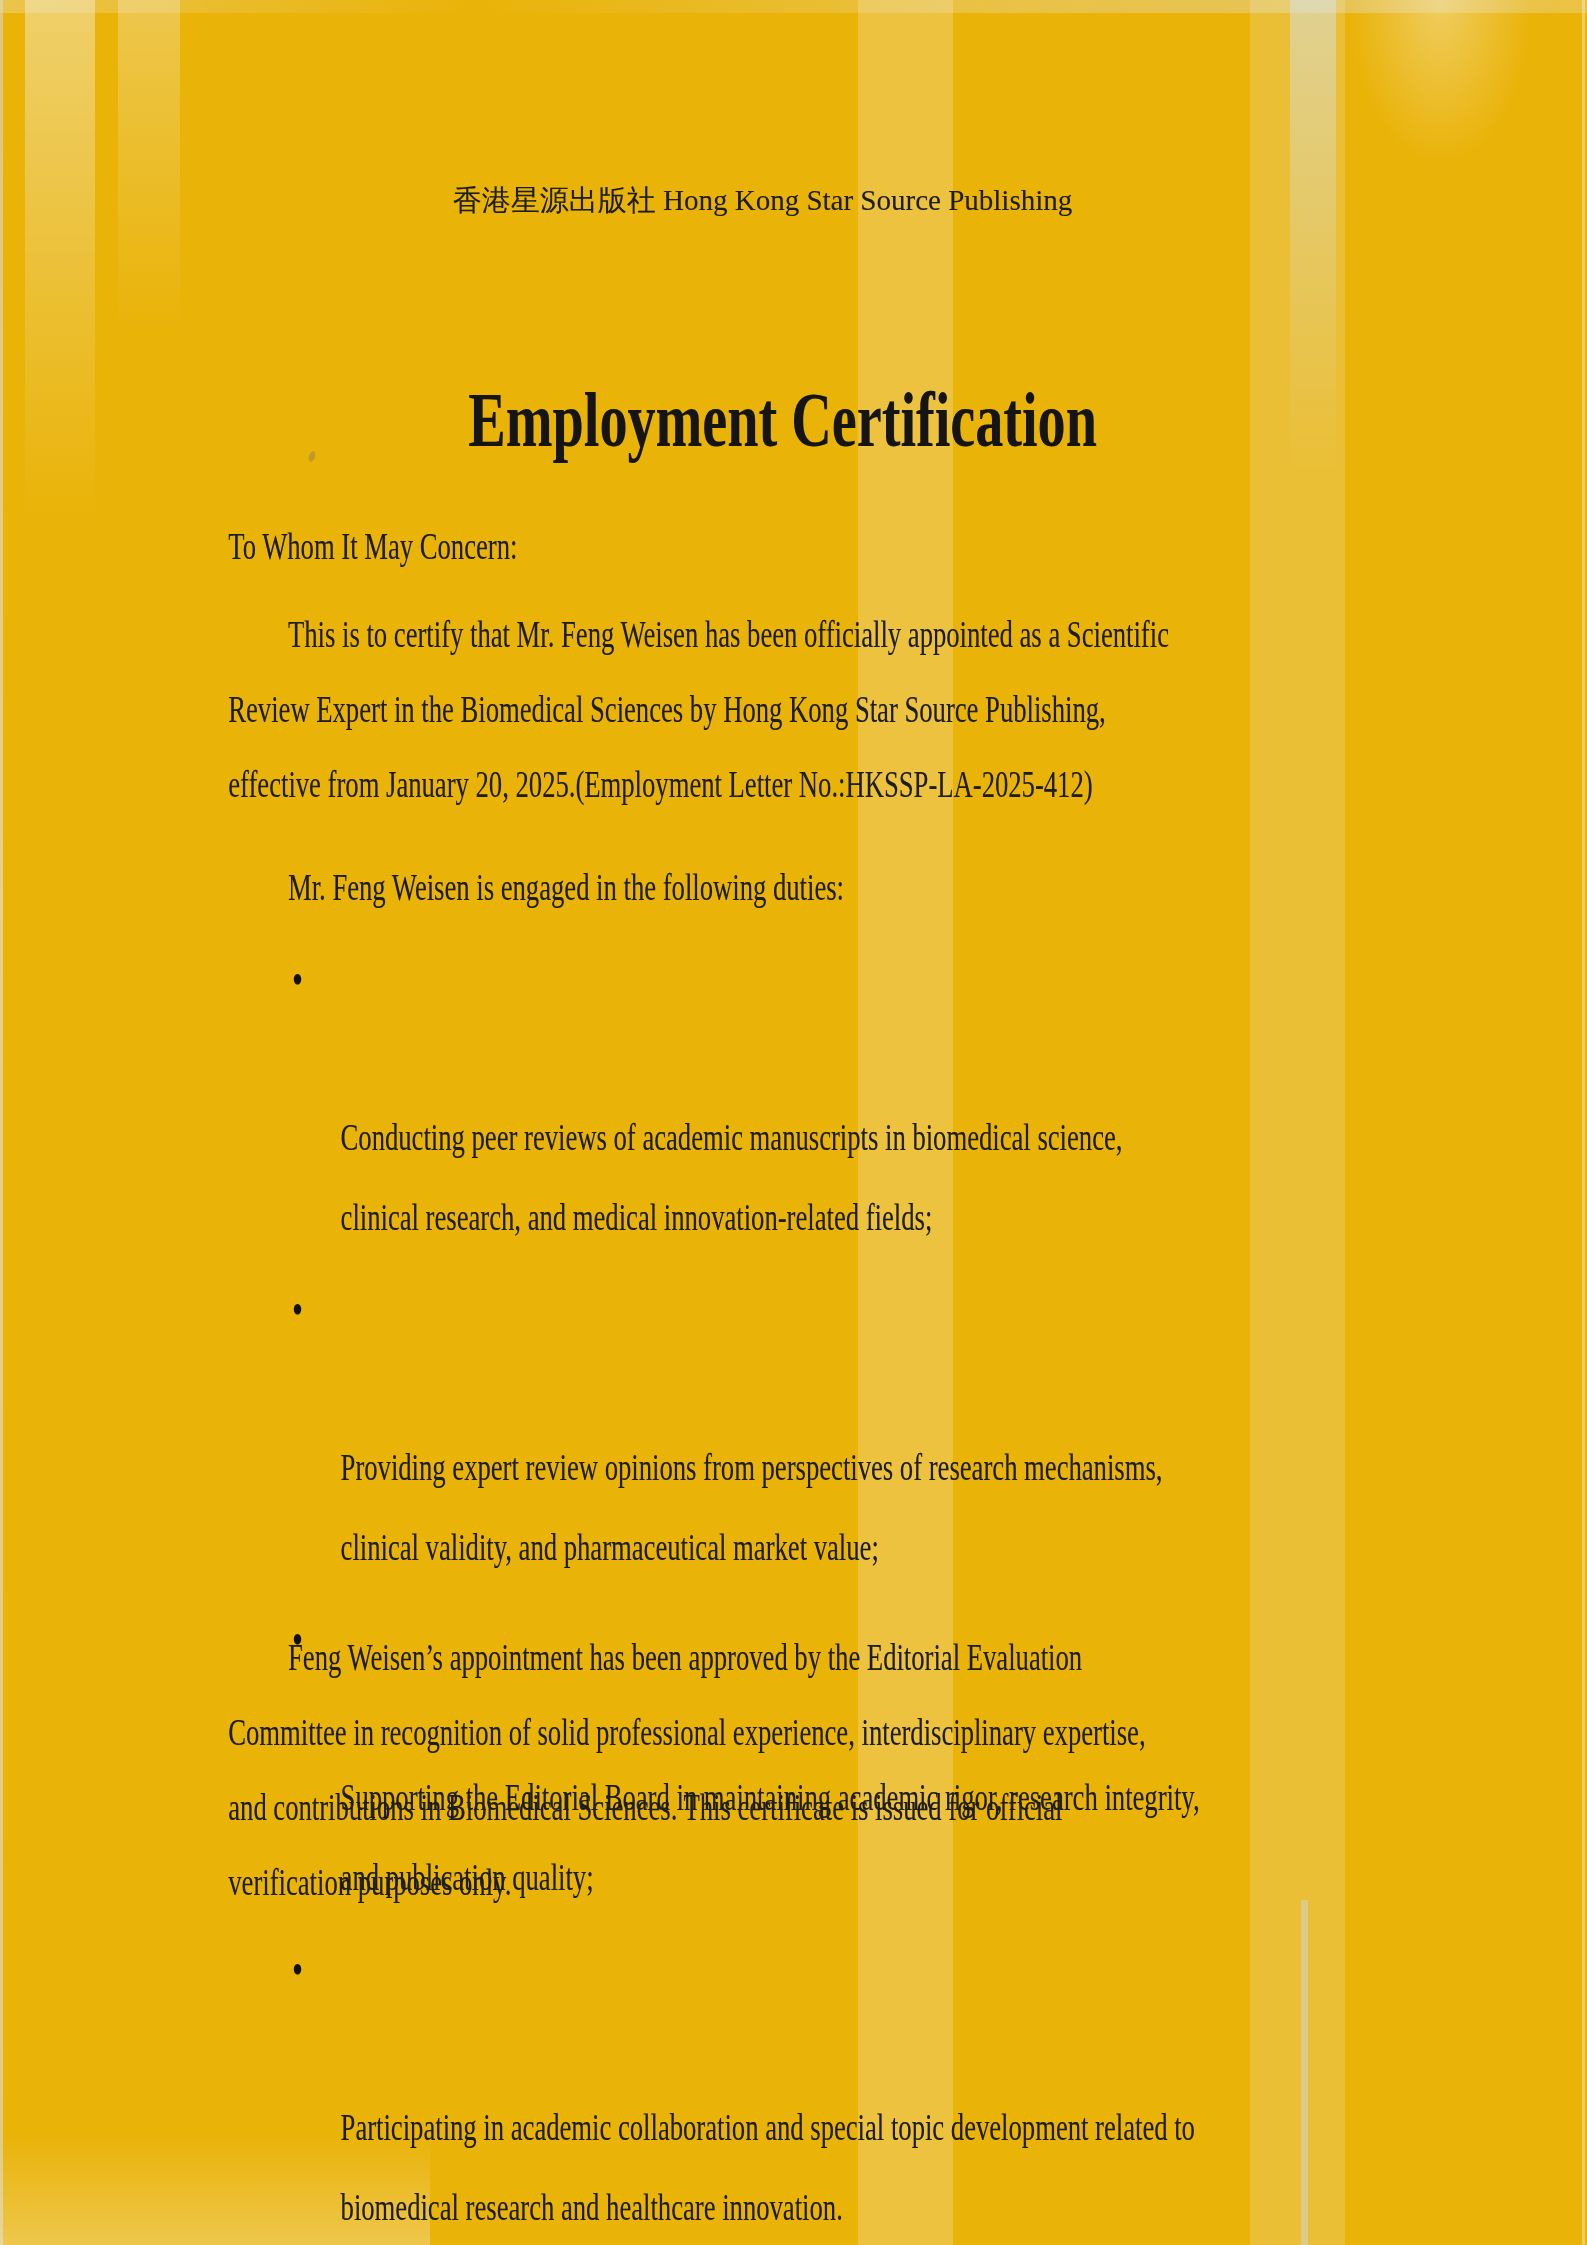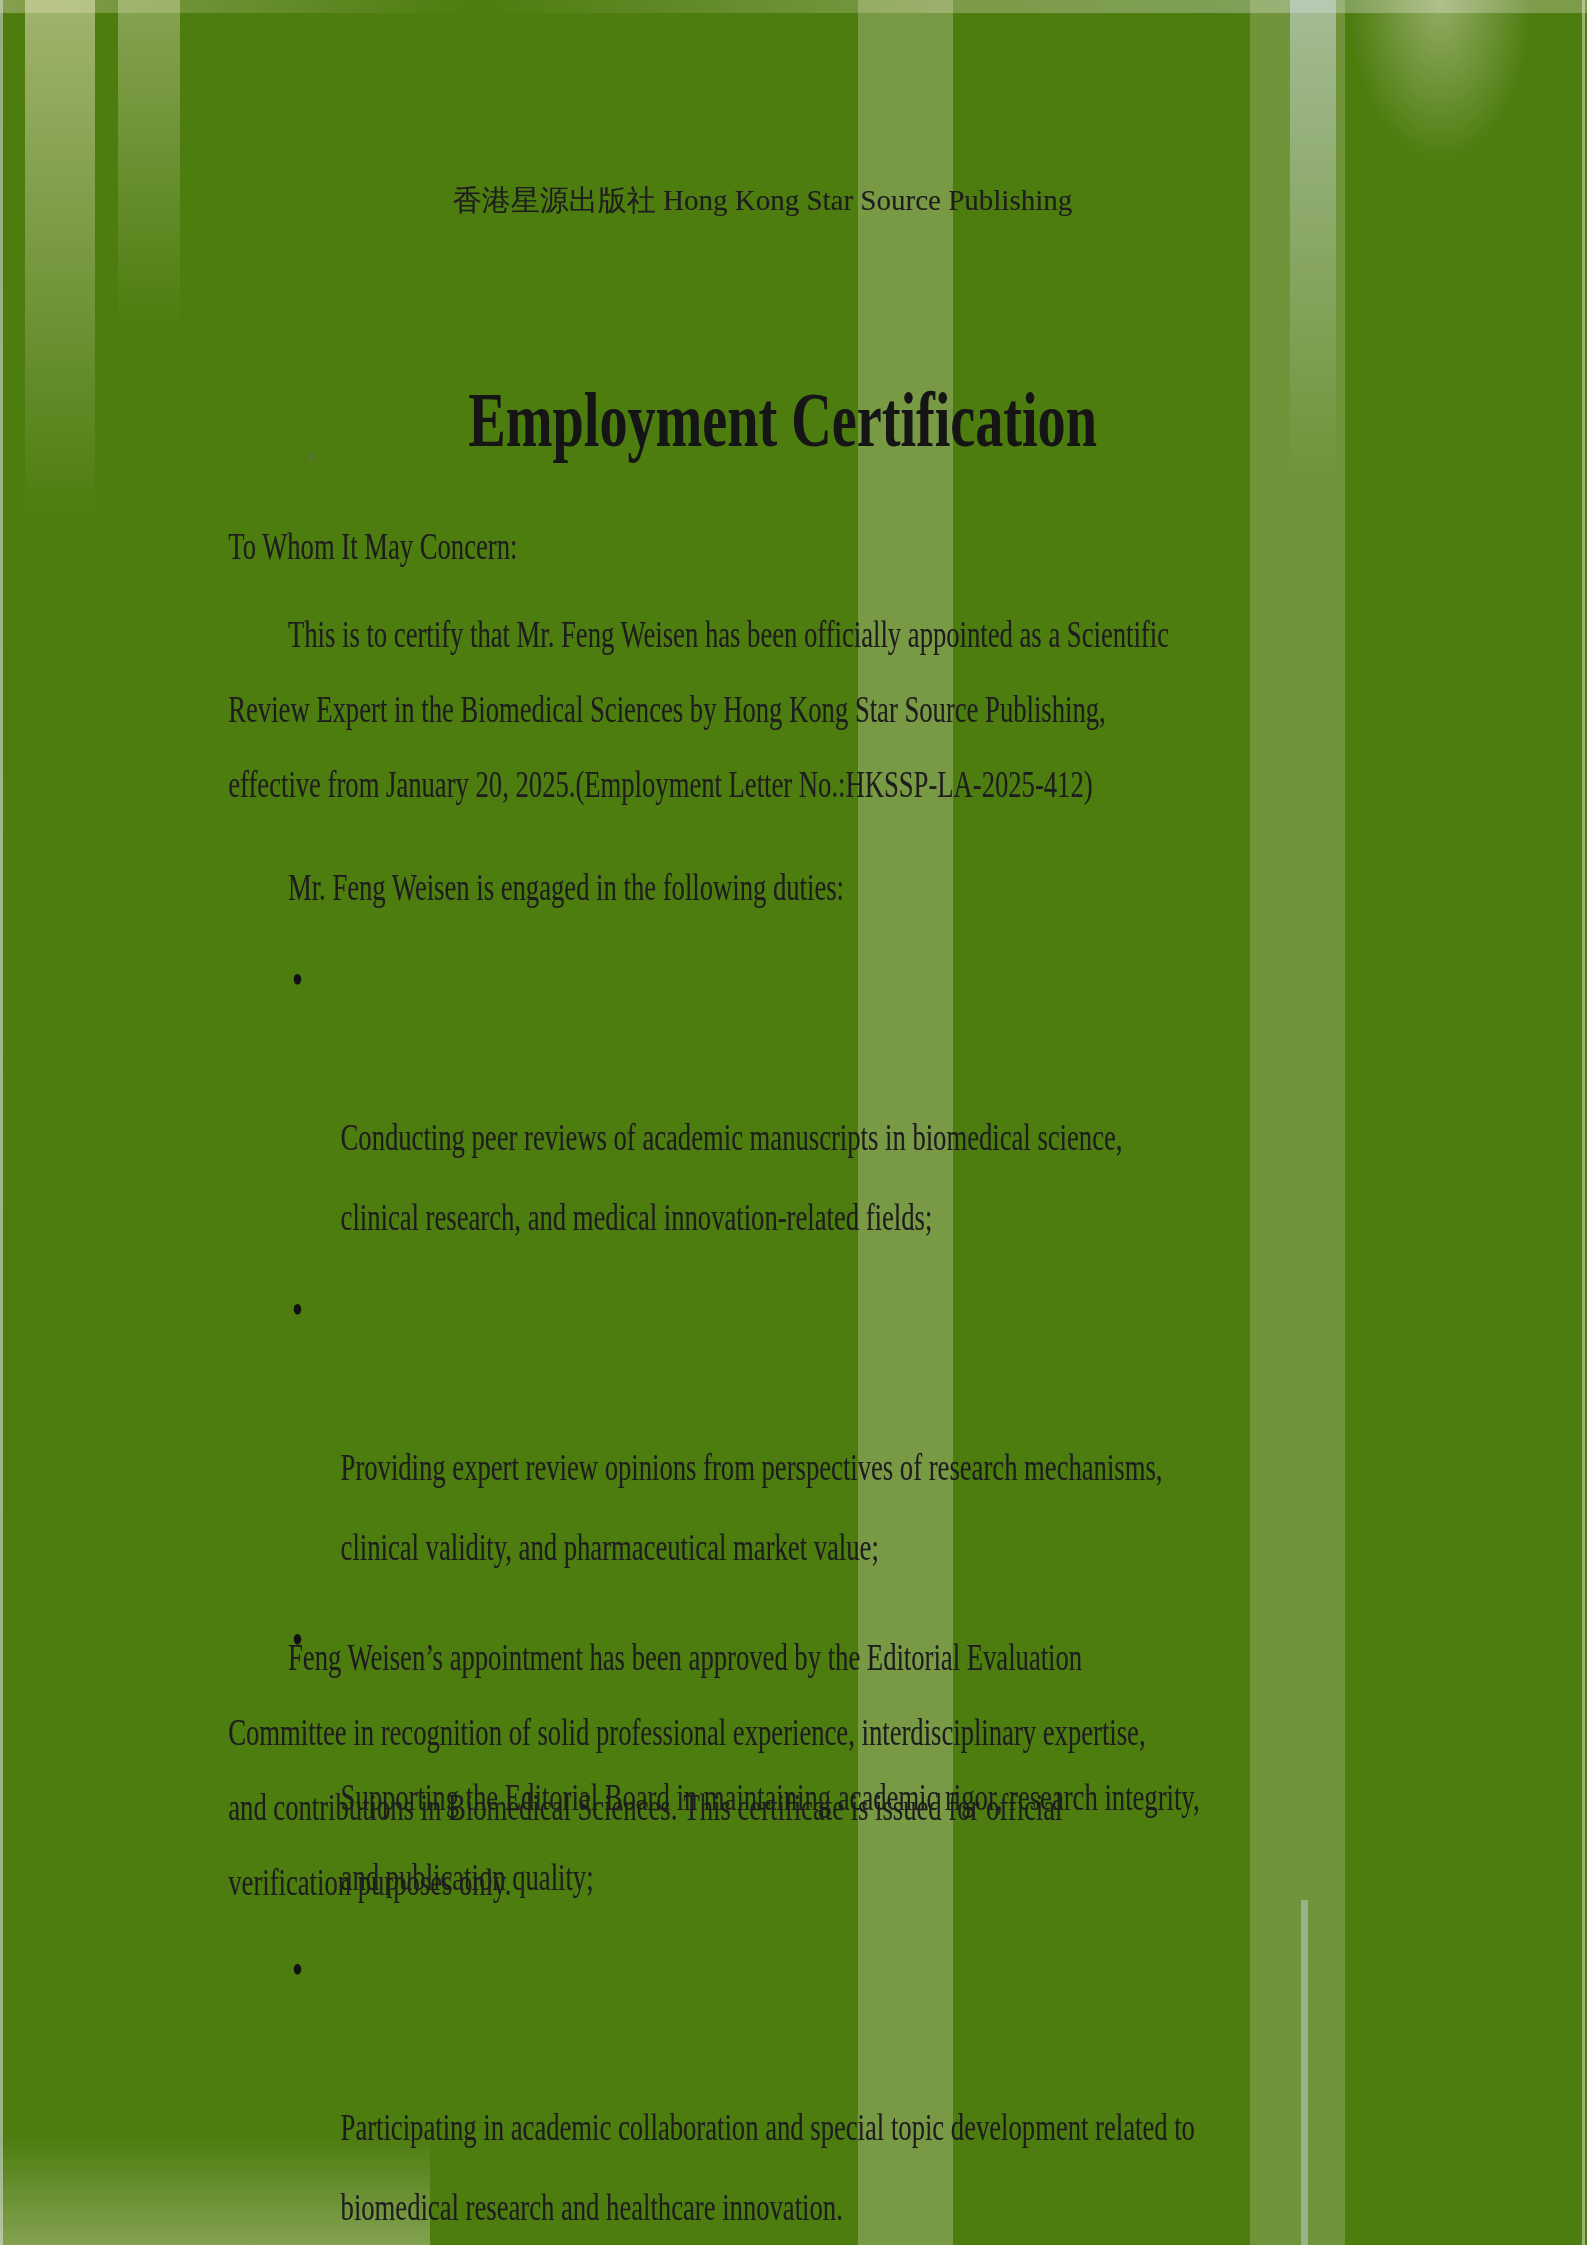--- a/index.html
+++ b/index.html
@@ -4,21 +4,21 @@
 <style>
   html, body {
     margin: 0;
     padding: 0;
     background: #ffffff;
   }
   .sheet {
     position: relative;
     width: 1587px;
     height: 2245px;
-    background: #4d7c0f;
+    background: #eab308;
     overflow: hidden;
     font-family: "Liberation Serif", "DejaVu Serif", serif;
     color: #1d1d1d;
     text-shadow: 0.3px 0.3px 0.5px rgba(45,45,45,0.35);
   }
 
   
   .artifact { position: absolute; pointer-events: none; }
   .edge-left-line   { left: 0; top: 0; width: 3px; height: 2245px;
                       background: linear-gradient(180deg,#cfd8de,#e2eaef 40%,#d6dfe5); opacity: .55; }

